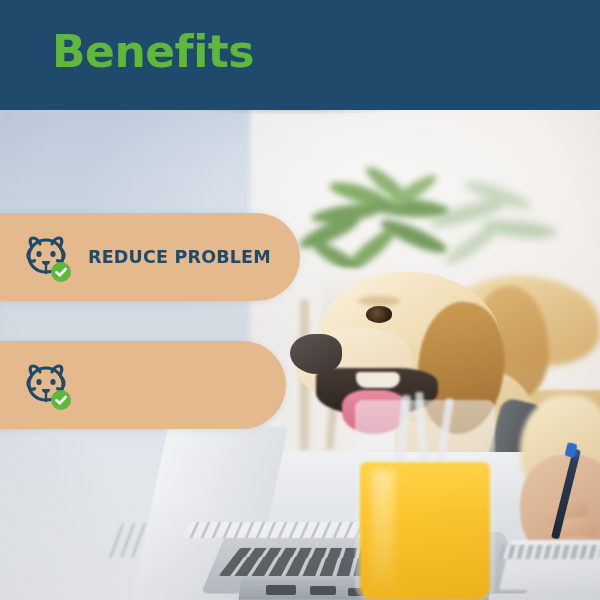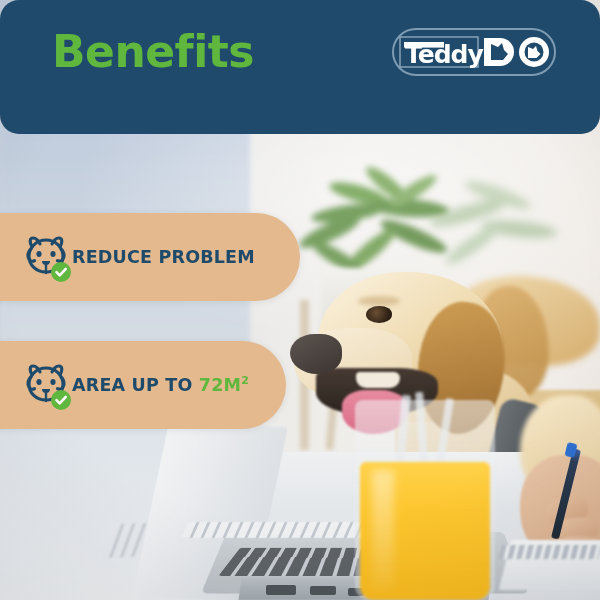--- a/index.html
+++ b/index.html
@@ -253,24 +253,23 @@
     background:linear-gradient(160deg,#f6e8c9,#e6cd9b);
     border-radius:50% 40% 40% 50%; filter:blur(2.4px);
   }
   .vignette {
     position:absolute; inset:0;
     background:radial-gradient(ellipse 520px 460px at 50% 45%, rgba(0,0,0,0) 55%, rgba(40,45,55,.10) 100%);
   }
 
   
   .header {
-    position:absolute; left:0; top:0; width:600px; height:134px;
+    position:absolute; left:0; top:0; width:600px; height:110px;
     background:#1f4a6b;
     z-index:20;
-    border-radius:19px;
   }
   .header-shadow {
     position:absolute; left:130px; top:106px; width:340px; height:26px;
     background:radial-gradient(ellipse 170px 13px at 50% 0%, rgba(40,55,70,.28), rgba(40,55,70,0) 72%);
     z-index:19;
   }
   .title {
     position:absolute; left:52px; top:26px;
     font-size:44px; font-weight:bold; letter-spacing:-.5px;
     color:#5fb73d;
@@ -295,20 +294,21 @@
     box-shadow:0 1px 6px rgba(60,60,70,.10);
   }
   .pill-1 { top:213px; width:310px; height:88px; }
   .pill-2 { top:341px; width:296px; height:88px; }
 
   .pill-icon {
     position:relative; flex:0 0 auto;
     width:52px; height:52px; margin-left:30px;
   }
   .pill-text {
+    margin-left:16px;
     color:#1e4a6b;
     font-size:17.5px; font-weight:bold;
     line-height:1.26;
     letter-spacing:.2px;
     font-family:"DejaVu Sans", sans-serif;
     text-transform:uppercase;
   }
   .hl { color:#5fb73d; }
   .sup { font-size:11px; vertical-align:super; }
 </style>
@@ -394,37 +394,20 @@
     <div class="juice"></div>
     <div class="juice-shine"></div>
 
     <div class="vignette"></div>
   </div>
 
   <div class="header-shadow"></div>
   <div class="header">
     <div class="title">Benefits</div>
 
-    <div class="logo">
-      <svg class="logo-svg" width="160" height="44" viewBox="0 0 160 44">
-
-        <rect x="6" y="7" width="78" height="30" fill="none" stroke="#8fa8bb" stroke-width="1.4"></rect>
-
-        <rect x="10" y="12" width="40" height="5.6" fill="#ffffff"></rect>
-
-        <text x="11" y="33" font-family="DejaVu Sans, sans-serif" font-size="25" font-weight="bold" fill="#ffffff" letter-spacing="-1">Teddy</text>
-
-        <path d="M90 8 h16 a14 14 0 0 1 0 28 h-16 z" fill="#ffffff"></path>
-        <path d="M97 14 l7 3 l4 -4 l2 7 l4 4 l-5 6 l-12 0 z" fill="#1f4a6b"></path>
-
-        <circle cx="140" cy="22" r="15" fill="#ffffff"></circle>
-        <circle cx="140" cy="22" r="9.5" fill="#1f4a6b"></circle>
-        <path d="M134 17 l5 2 l3 -3 l1.5 5 l3 3 l-4 4 l-8.5 0 z" fill="#ffffff"></path>
-      </svg>
-    </div>
   </div>
 
   <div class="pill pill-1">
     <div class="pill-icon">
       <svg width="52" height="52" viewBox="0 0 52 52">
         <g fill="none" stroke="#1e4a6b" stroke-width="3.1" stroke-linecap="round" stroke-linejoin="round">
           <path d="M12 16 c-3 -6 -2 -9 1 -9 c3 0 6 3 7 6"></path>
           <path d="M40 16 c3 -6 2 -9 -1 -9 c-3 0 -6 3 -7 6"></path>
           <path d="M26 9 c9 0 17 7 17 16 c0 9 -7 16 -17 16 c-10 0 -17 -7 -17 -16 c0 -9 8 -16 17 -16 z"></path>
           <path d="M11 18 c-3 2 -4 7 -2 10 c1.6 2.4 4 2.6 5.5 1.6"></path>
@@ -455,19 +438,16 @@
         </g>
         <ellipse cx="19" cy="23" rx="2.6" ry="3" fill="#1e4a6b"></ellipse>
         <ellipse cx="33" cy="23" rx="2.6" ry="3" fill="#1e4a6b"></ellipse>
         <path d="M22 30 h8 a3.6 3.6 0 0 1 -4 4 a3.6 3.6 0 0 1 -4 -4 z" fill="#1e4a6b"></path>
         <path d="M26 34 v8" stroke="#1e4a6b" stroke-width="2.4" fill="none" stroke-linecap="round"></path>
         <circle cx="41" cy="41" r="10" fill="#5fb73d"></circle>
         <path d="M36.5 41.2 l3.2 3.2 l6 -6.4" fill="none" stroke="#ffffff" stroke-width="2.6" stroke-linecap="round" stroke-linejoin="round"></path>
       </svg>
     </div>
     <div class="pill-text">
-      <div>
-        <span>AREA UP TO </span><span class="hl">72M</span><span class="hl sup">2</span>
-      </div>
     </div>
   </div>
 
 </div>
 
 </body></html>

